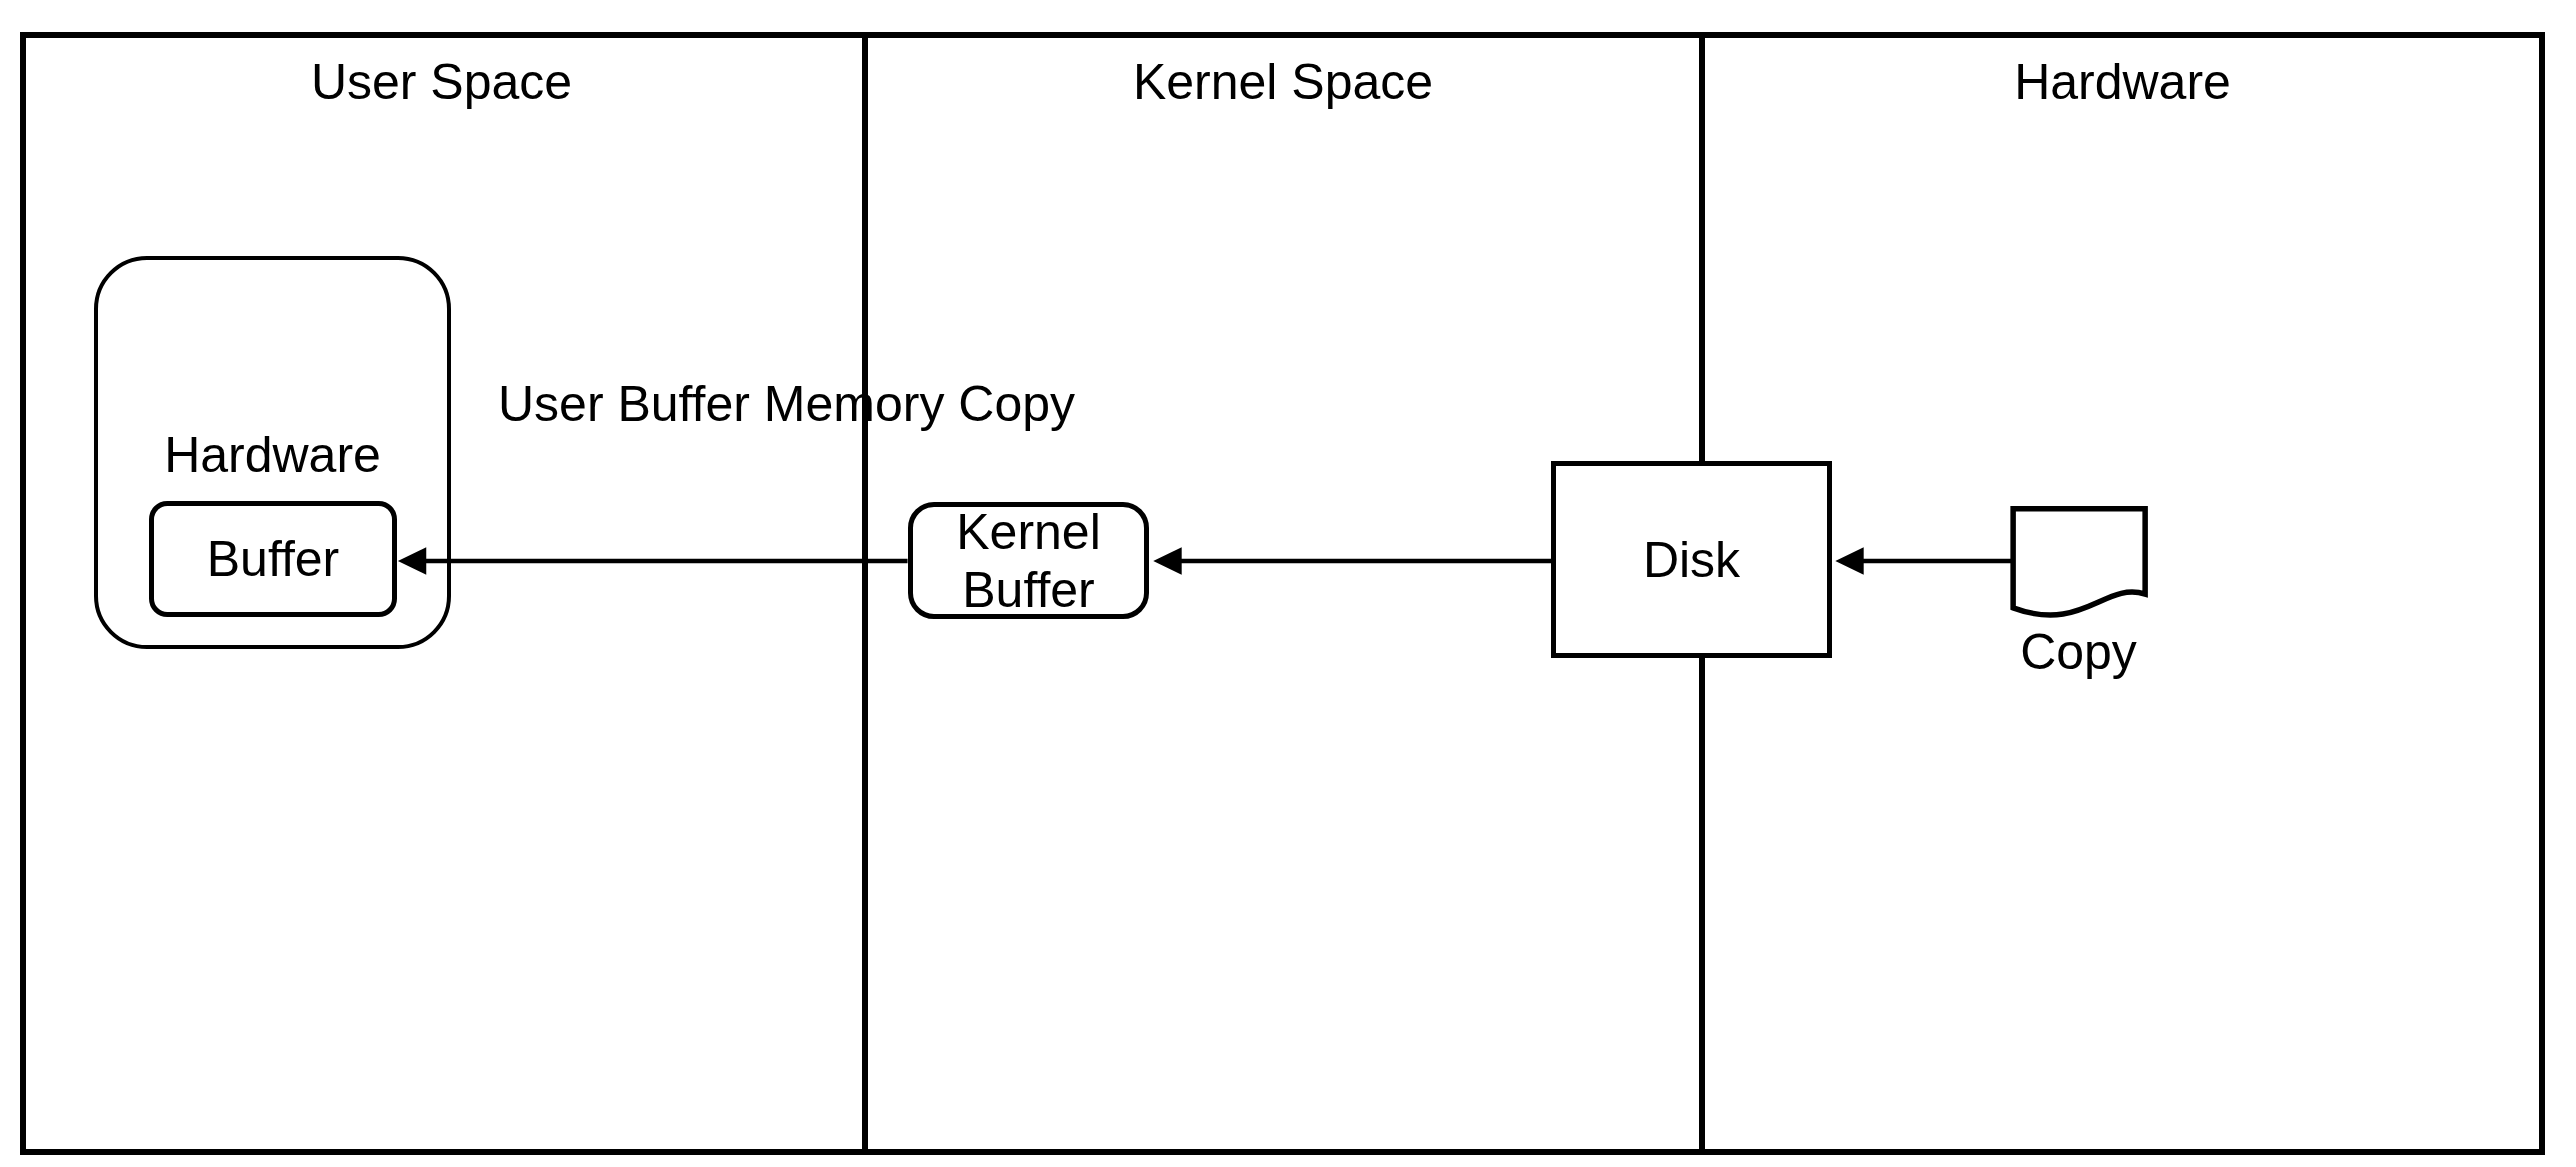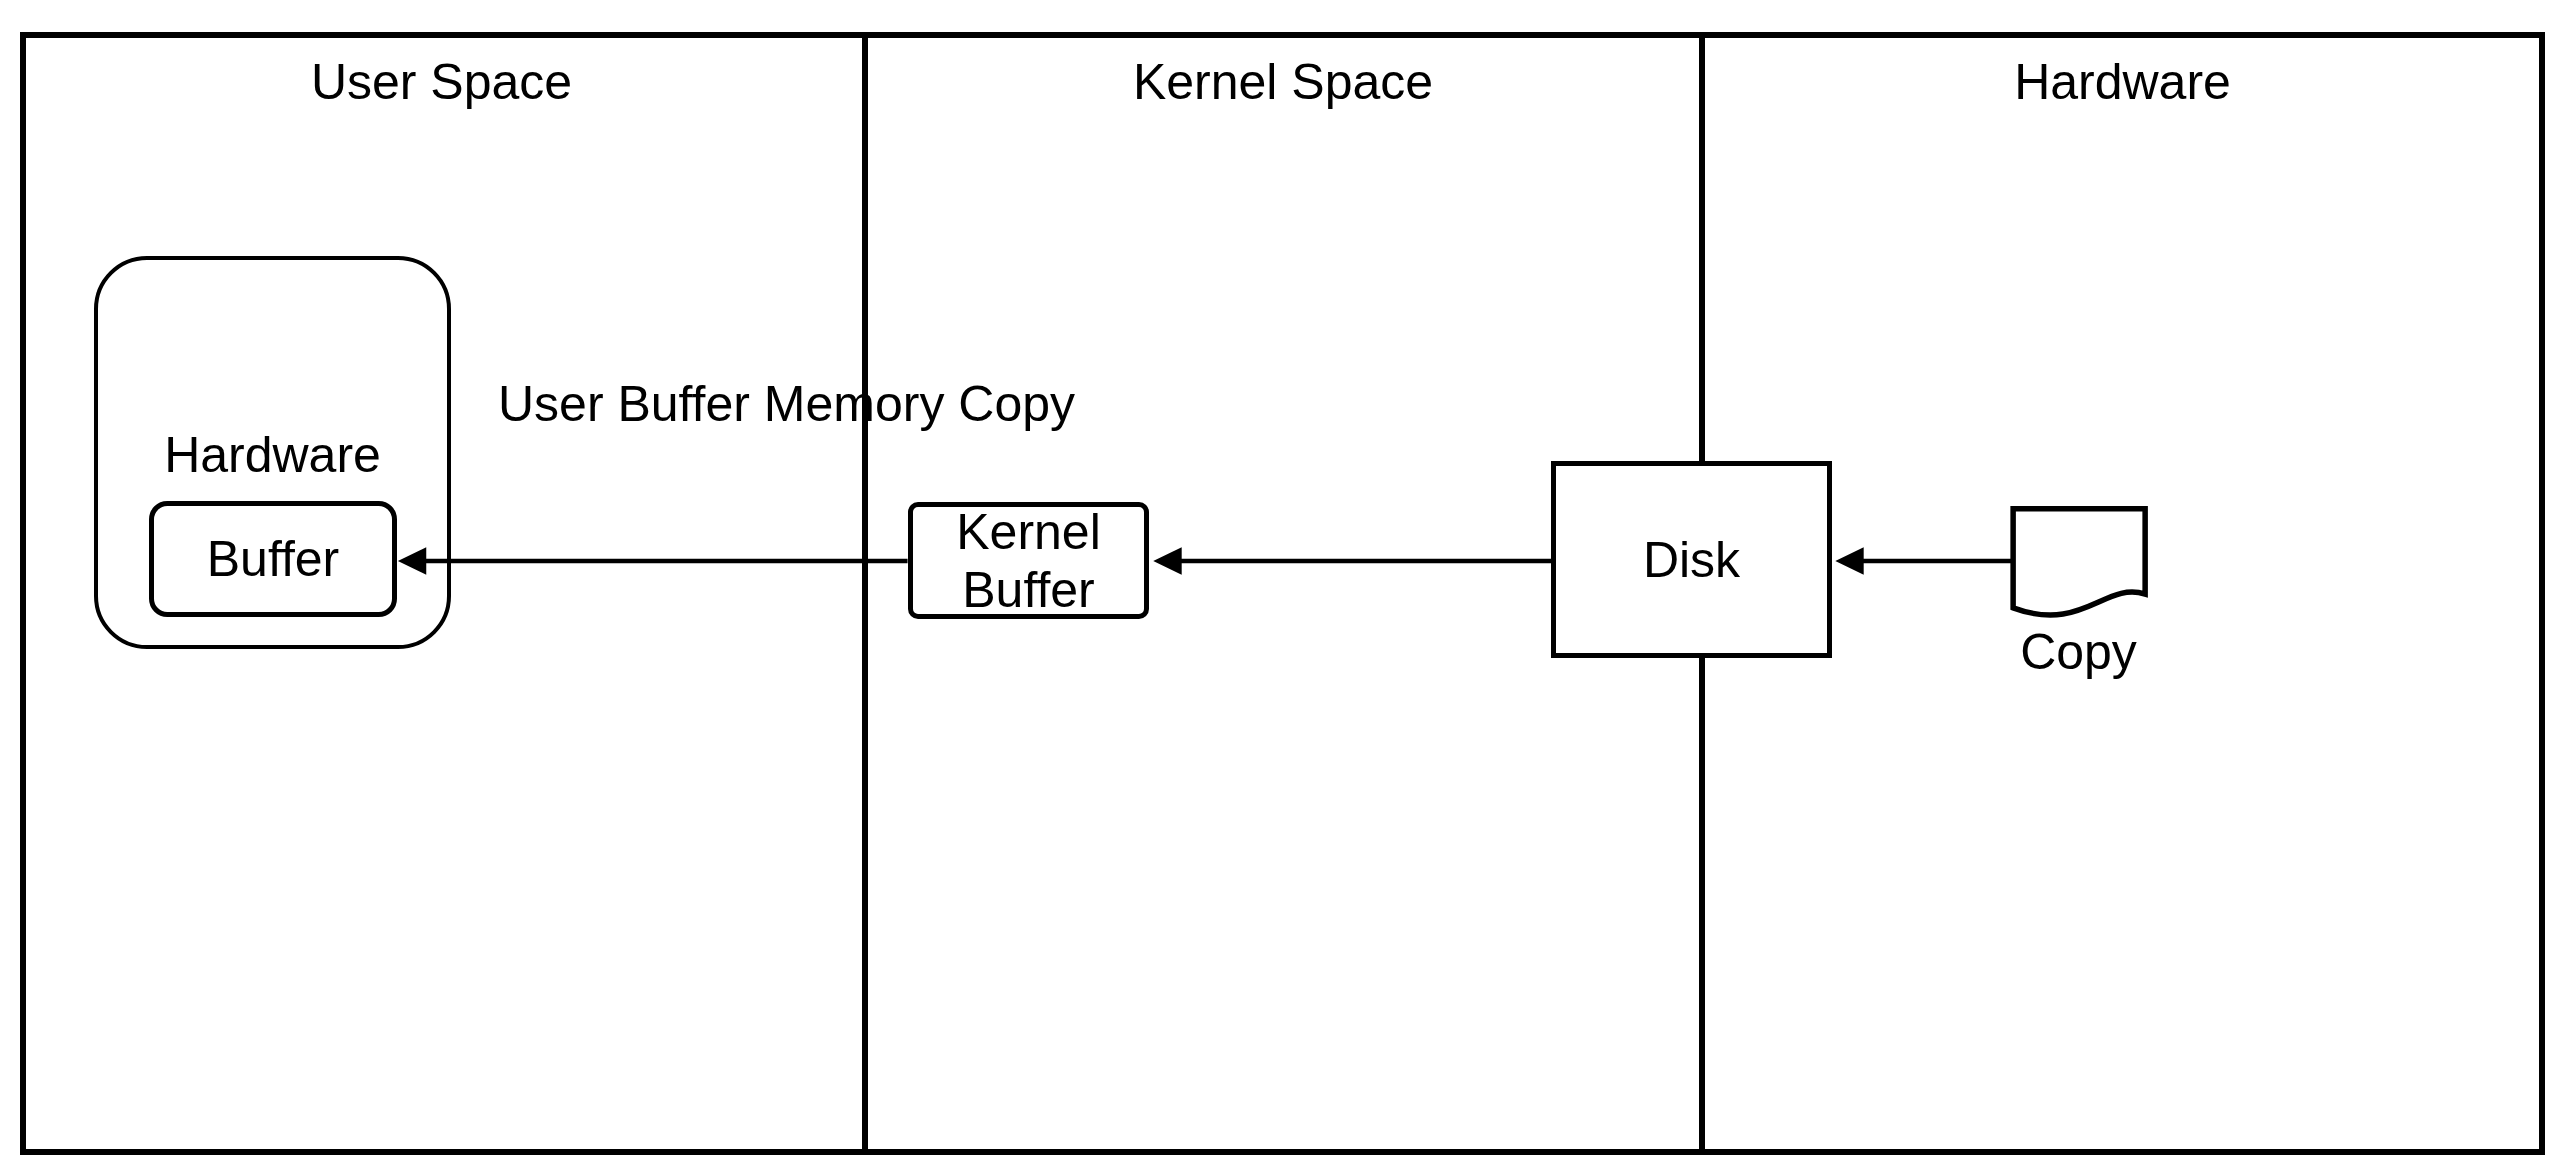--- a/index.html
+++ b/index.html
@@ -70,21 +70,21 @@
     font-size: 50px; line-height: 61px; text-align: center;
     z-index: 4;
   }
   #buffer-box {
     left: 149px; top: 501px; width: 248px; height: 116px;
     border-radius: 18.3px; line-height: 57px;
     z-index: 4;
   }
   #kernel-buffer-box {
     left: 908px; top: 502px; width: 241px; height: 117px;
-    border-radius: 10px; line-height: 58px;
+    border-radius: 26px; line-height: 58px;
     z-index: 4;
   }
   #disk-controller-box {
     left: 1551px; top: 461px; width: 281px; height: 197px;
     border-radius: 0; line-height: 62px;
     z-index: 4;
     align-items: center;
   }
   #file-label {
     left: 1987px; top: 622px; width: 183px; height: 61px;

